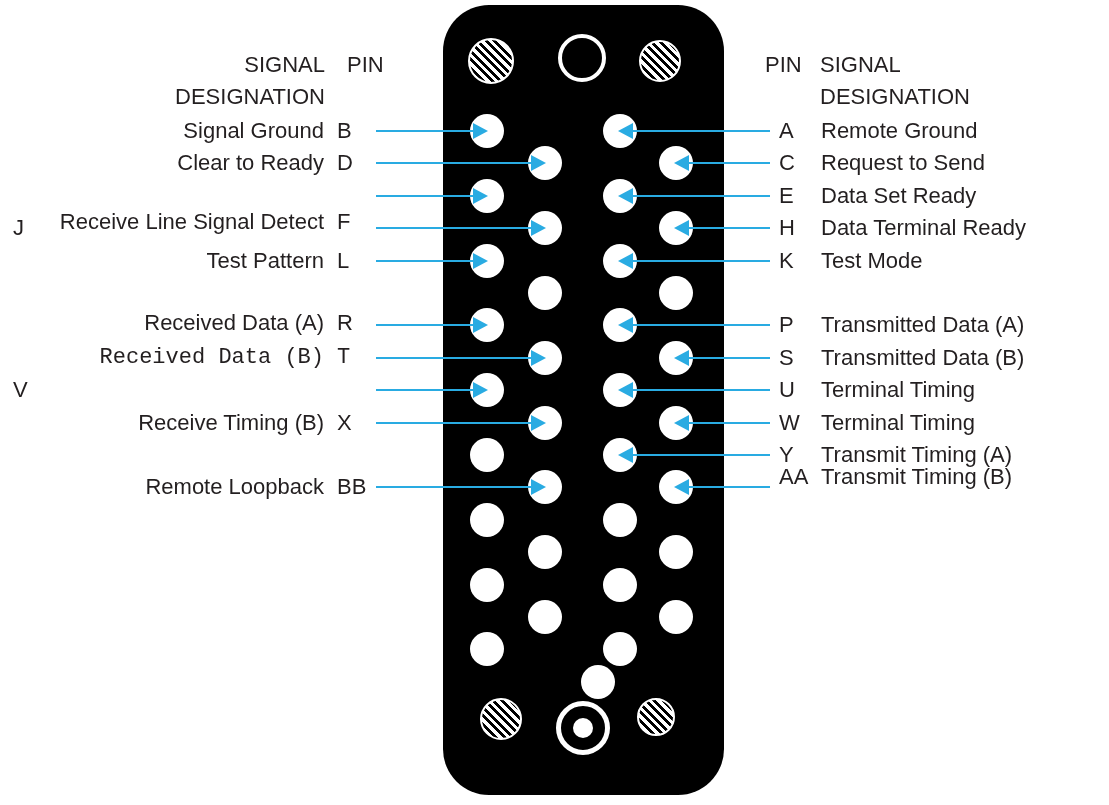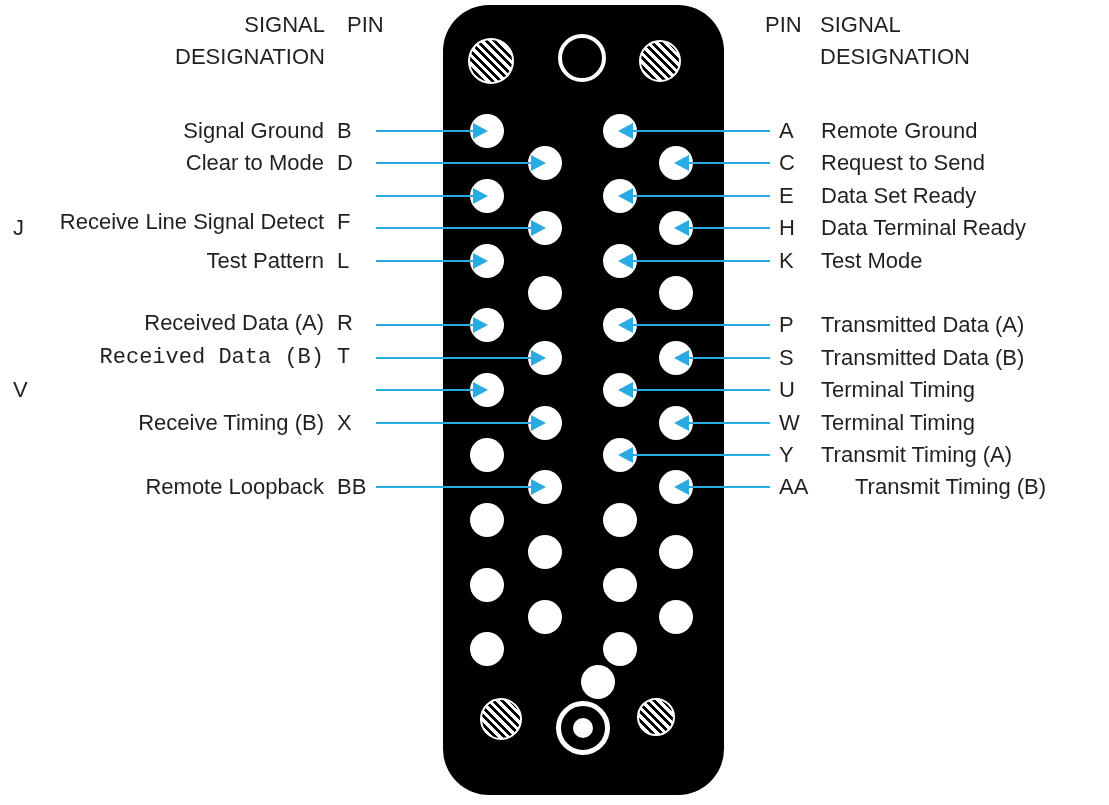--- a/index.html
+++ b/index.html
@@ -33,21 +33,21 @@
     background: repeating-linear-gradient(45deg, #ffffff 0 3px, #000000 3px 6px);
     border: 2px solid #ffffff;
   }
   .hole-ring {
     position: absolute;
     border-radius: 50%;
     border: 4px solid #ffffff;
     background: transparent;
   }
   .hole-ring.thick { border-width: 5px; }
-  .hdr { position: absolute; line-height: 32px; white-space: nowrap; }
+  .hdr { position: absolute; line-height: 32px; white-space: nowrap; margin-top: 40px; }
   .hdr-left-signal  { left: 0;     top: 9px; width: 325px; text-align: right; }
   .hdr-left-pin     { left: 347px; top: 9px; }
   .hdr-right-pin    { left: 765px; top: 9px; }
   .hdr-right-signal { left: 820px; top: 9px; }
   .lrow {
     position: absolute; left: 0; width: 377px; height: 32px;
     line-height: 32px; display: flex; white-space: nowrap;
   }
   .lrow .sig { flex: 1; text-align: right; }
   .lrow .pl  { width: 40px; margin-left: 13px; text-align: left; }
@@ -128,21 +128,21 @@
     <div class="hole-ring thick" style="left: 556px; top: 701px; width: 54px; height: 54px;"></div>
     <div class="pin" style="left: 573px; top: 718px; width: 20px; height: 20px;"></div>
     <div class="screw" style="left: 637px; top: 698px; width: 38px; height: 38px;"></div>
     <div class="lrow" style="top: 115px; justify-content: flex-end;">
       <span class="sig">Signal Ground</span>
       <span class="pl">B</span>
     </div>
     <div class="aline" style="left: 376px; top: 130px; width: 98px;"></div>
     <div class="ahead-right" style="left: 473px; top: 123px;"></div>
     <div class="lrow" style="top: 147px;">
-      <span class="sig">Clear to Mode</span>
+      <span class="sig">Clear to Ready</span>
       <span class="pl">D</span>
     </div>
     <div class="aline" style="left: 376px; top: 162px; width: 156px;"></div>
     <div class="ahead-right" style="left: 531px; top: 155px;"></div>
     <div class="lrow" style="top: 180px; margin-top: 26px;">
       <span class="sig">Receive Line Signal Detect</span>
       <span class="pl">F</span>
     </div>
     <div class="aline" style="left: 376px; top: 195px; width: 98px;"></div>
     <div class="ahead-right" style="left: 473px; top: 188px;"></div>
@@ -239,19 +239,19 @@
       <span class="sig">Terminal Timing</span>
     </div>
     <div class="aline" style="left: 689px; top: 422px; width: 81px;"></div>
     <div class="ahead-left" style="left: 674px; top: 415px;"></div>
     <div class="rrow" style="top: 439px;">
       <span class="pl">Y</span>
       <span class="sig">Transmit Timing (A)</span>
     </div>
     <div class="aline" style="left: 633px; top: 454px; width: 137px;"></div>
     <div class="ahead-left" style="left: 618px; top: 447px;"></div>
-    <div class="rrow" style="top: 471px; gap: 34px;">
+    <div class="rrow" style="top: 461px;">
       <span class="pl">AA</span>
       <span class="sig">Transmit Timing (B)</span>
     </div>
     <div class="aline" style="left: 689px; top: 486px; width: 81px;"></div>
     <div class="ahead-left" style="left: 674px; top: 479px;"></div>
   </div>
 
 </body></html>

